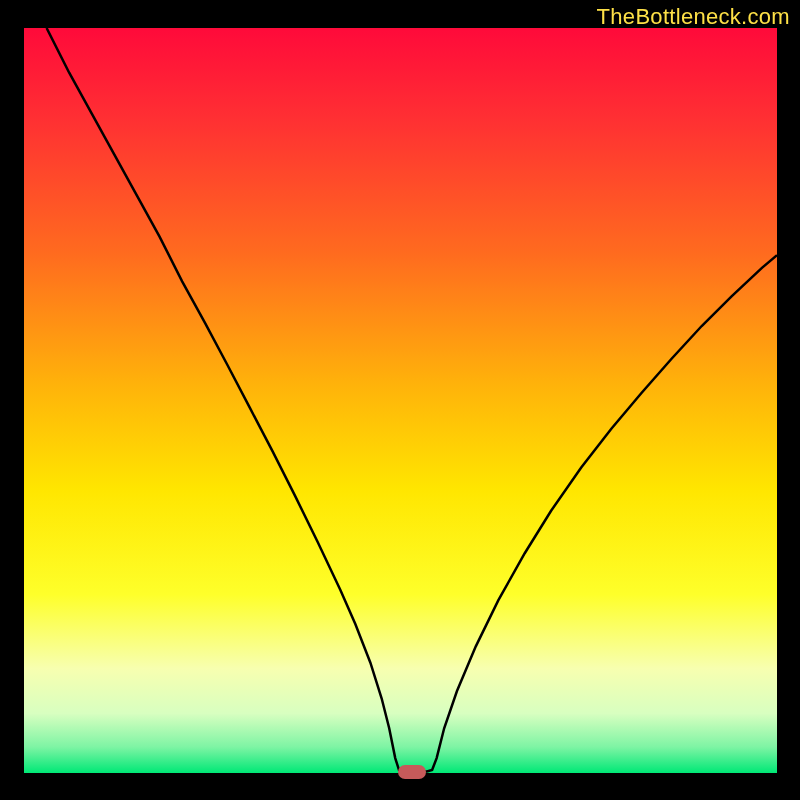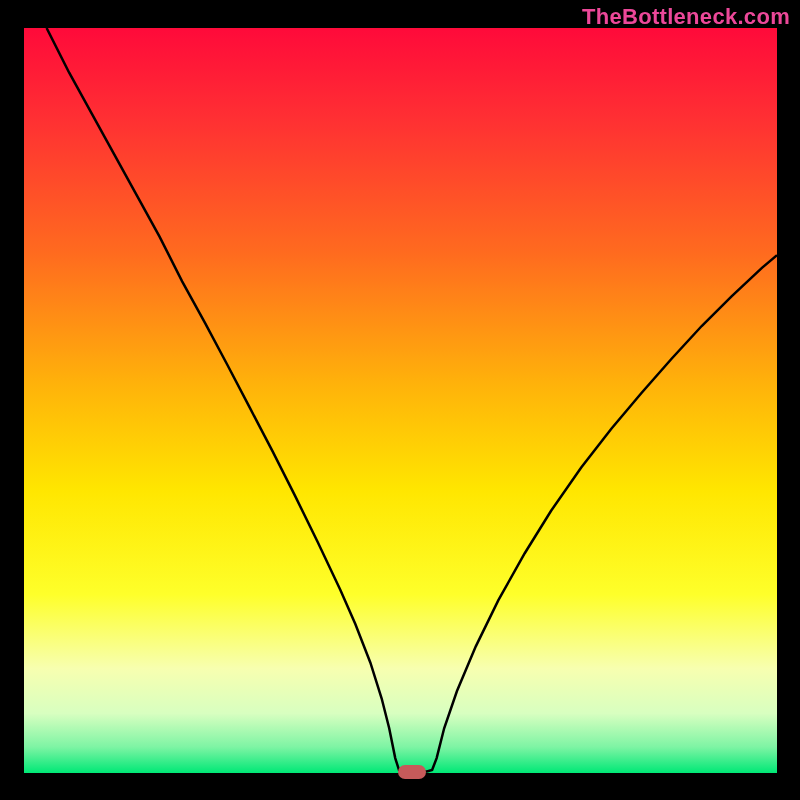--- a/index.html
+++ b/index.html
@@ -14,23 +14,23 @@
   .frame {
     position: relative;
     width: 800px;
     height: 800px;
     background: #000;
   }
   .watermark {
     position: absolute;
     top: 4px;
     right: 10px;
-    color: #ec4899;
+    color: #fde047;
     font-size: 22px;
-    font-weight: 700;
+    font-weight: 400;
     letter-spacing: 0.3px;
     z-index: 10;
   }
   svg.chart {
     position: absolute;
     top: 0;
     left: 0;
   }
   .marker {
     position: absolute;

